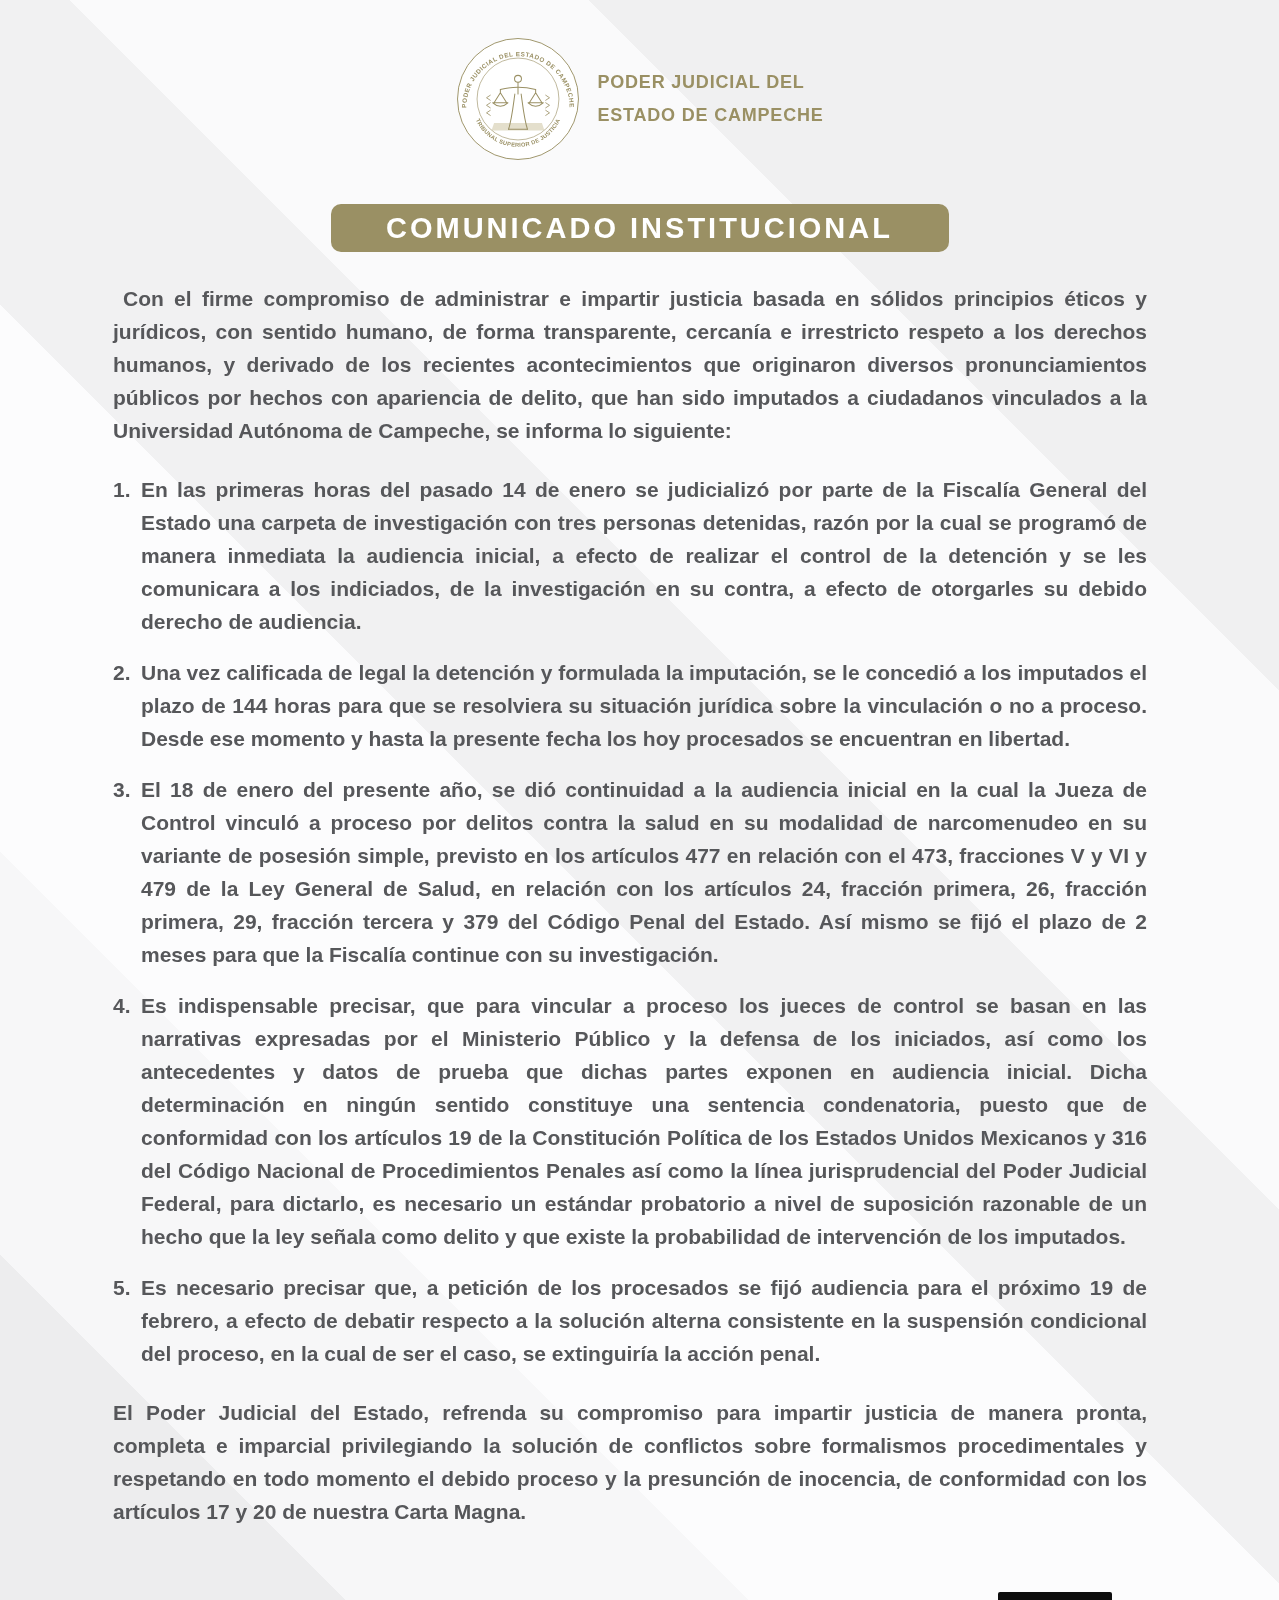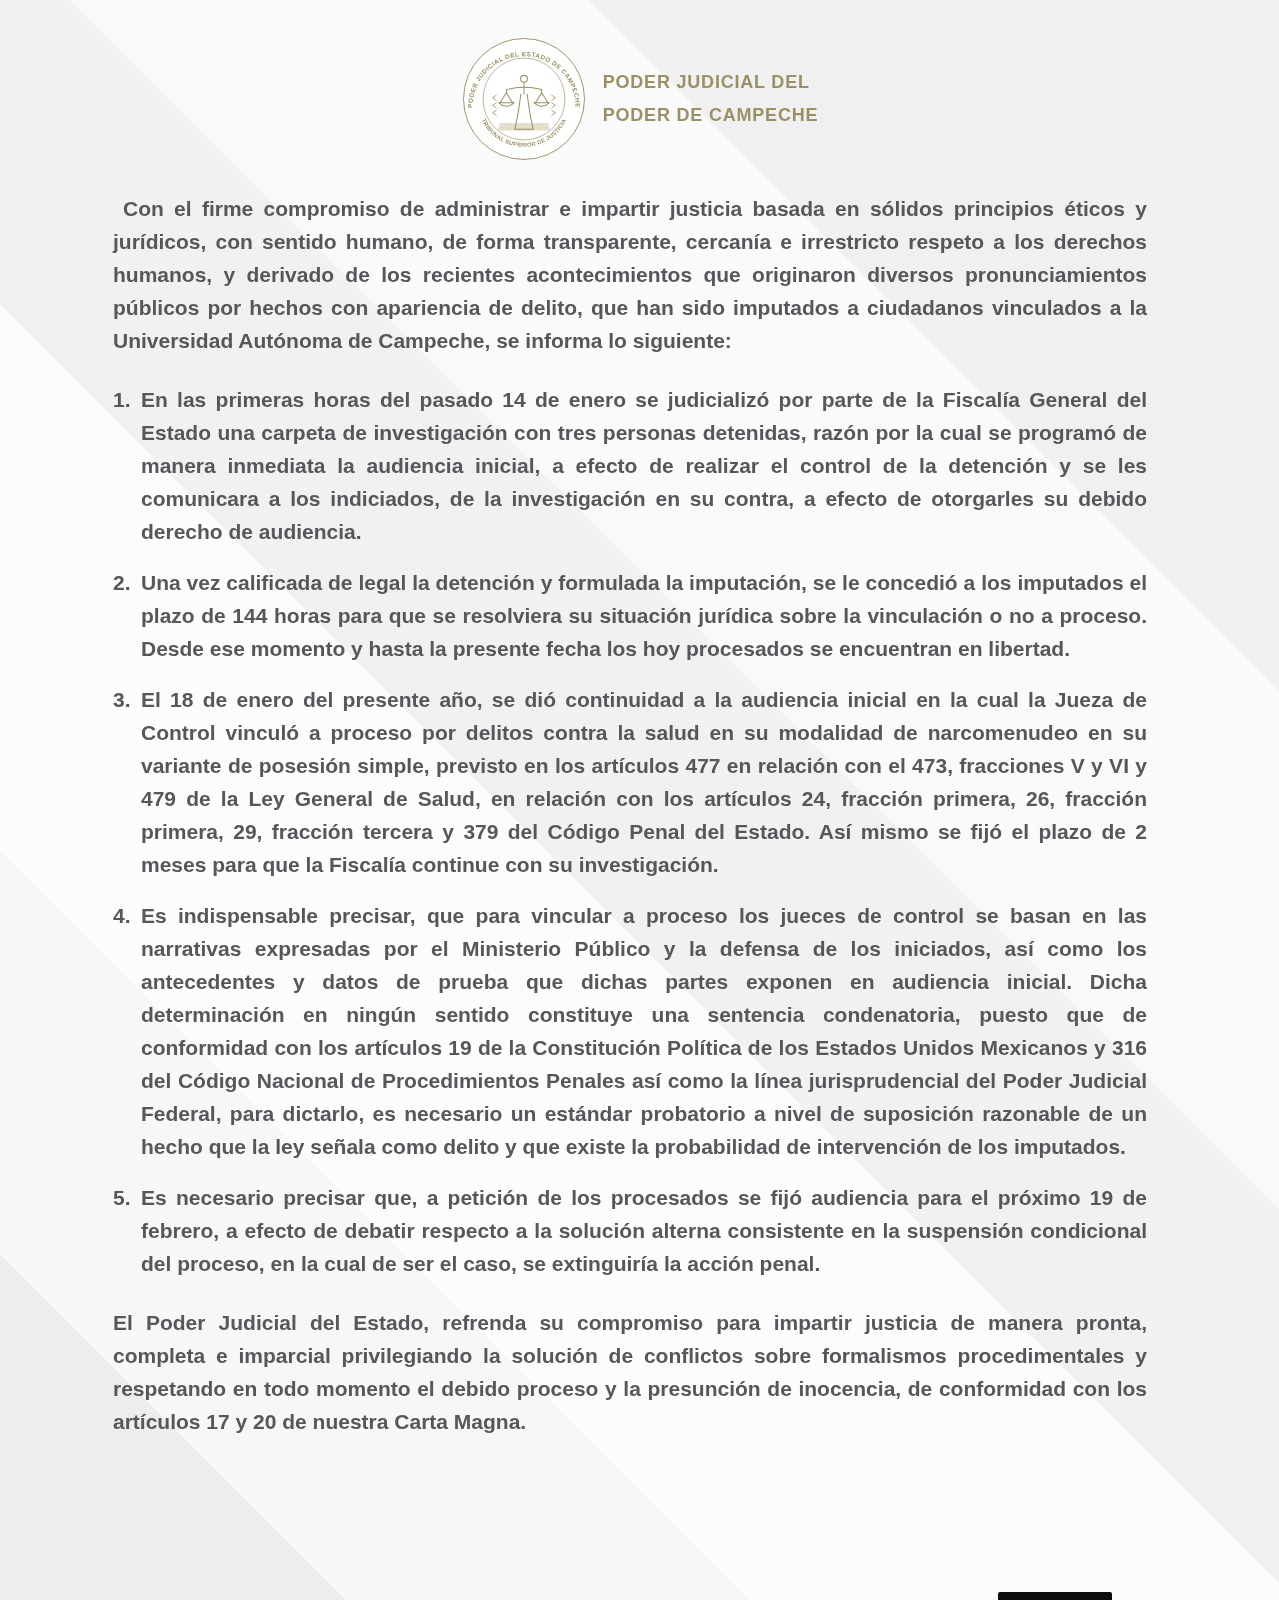--- a/index.html
+++ b/index.html
@@ -134,24 +134,27 @@
           <path d="M 128,85 L 128,90 M 128,90 L 118,106 M 128,90 L 138,106 M 116,106 L 140,106 M 116,106 Q 128,117 140,106"></path>
         </g>
         <g stroke="#9a9064" fill="none" stroke-width="1.3" stroke-linecap="round">
           <path d="M 56,94 L 50,98 L 56,102 M 56,106 L 50,110 L 56,114 M 56,118 L 50,122 L 56,126"></path>
           <path d="M 144,94 L 150,98 L 144,102 M 144,106 L 150,110 L 144,114 M 144,118 L 150,122 L 144,126"></path>
         </g>
       </svg>
     </div>
     <div class="org-title">
       <div>PODER JUDICIAL DEL</div>
-      <div>PODER DE CAMPECHE</div>
+      <div>ESTADO DE CAMPECHE</div>
     </div>
   </header>
 
+  <div class="banner">
+    <span>COMUNICADO INSTITUCIONAL</span>
+  </div>
 
   <main class="content">
 
     <p class="intro">Con el firme compromiso de administrar e impartir justicia basada en sólidos principios éticos y jurídicos, con sentido humano, de forma transparente, cercanía e irrestricto respeto a los derechos humanos, y derivado de los recientes acontecimientos que originaron diversos pronunciamientos públicos por hechos con apariencia de delito, que han sido imputados a ciudadanos vinculados a la Universidad Autónoma de Campeche, se informa lo siguiente:</p>
 
     <div class="item">
       <span class="num">1.</span><span class="txt">En las primeras horas del pasado 14 de enero se judicializó por parte de la Fiscalía General del Estado una carpeta de investigación con tres personas detenidas, razón por la cual se programó de manera inmediata la audiencia inicial, a efecto de realizar el control de la detención y se les comunicara a los indiciados, de la investigación en su contra, a efecto de otorgarles su debido derecho de audiencia.</span>
     </div>
 
     <div class="item">

